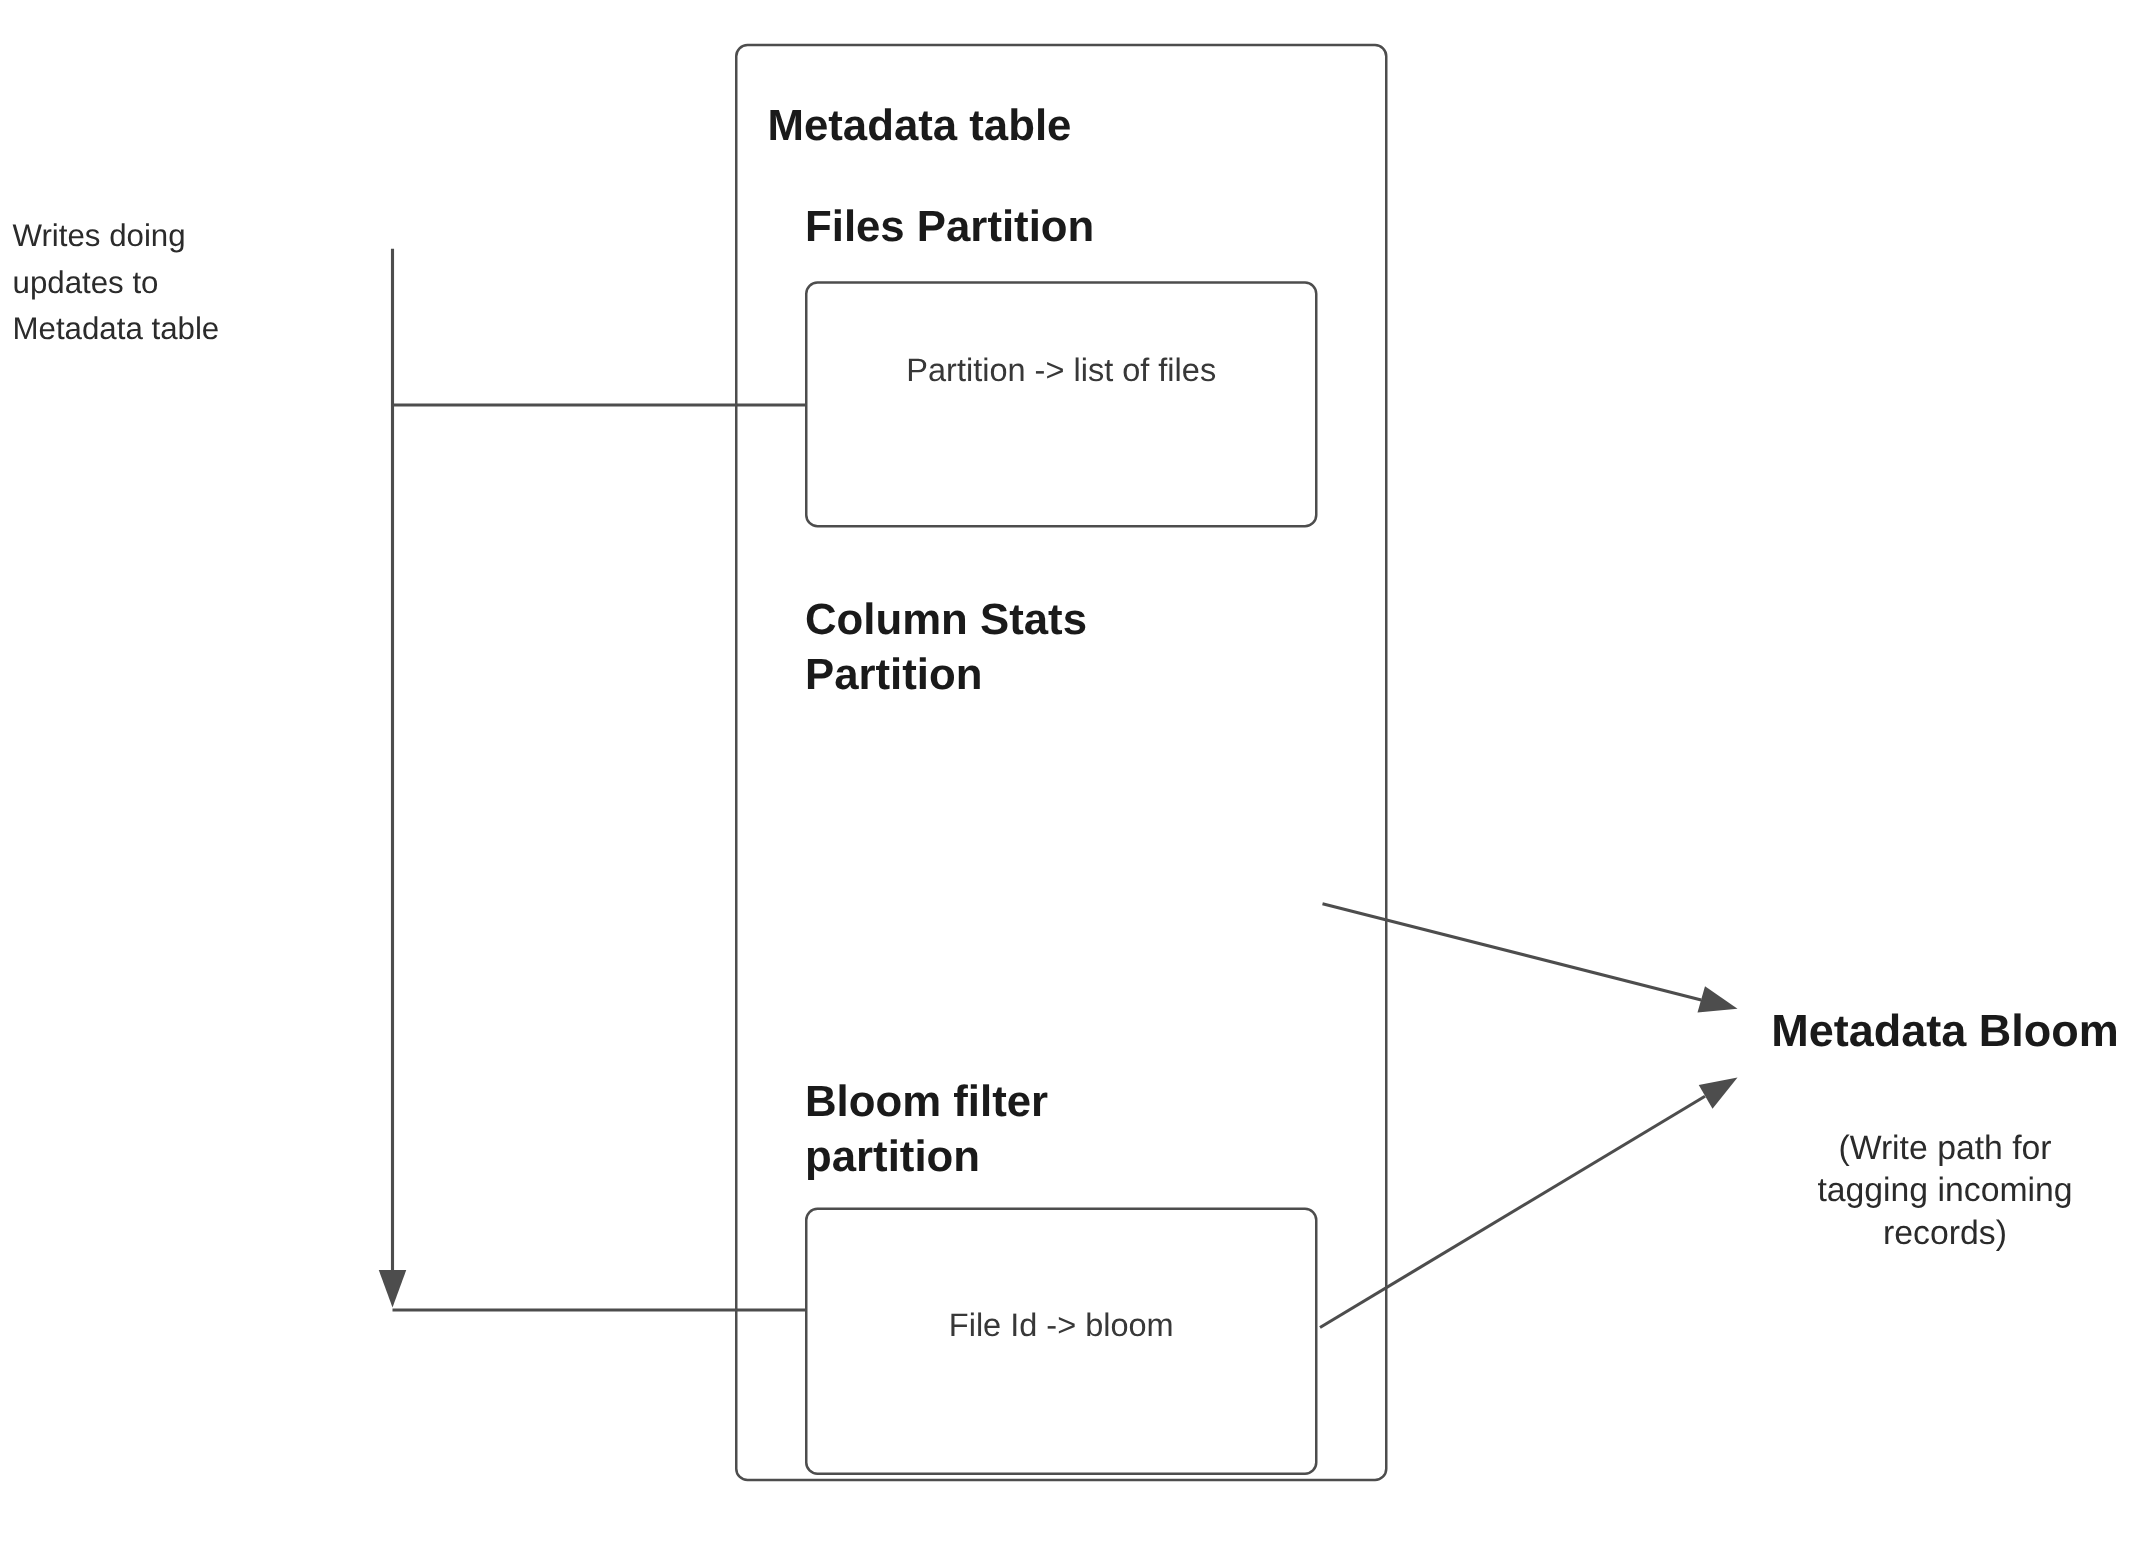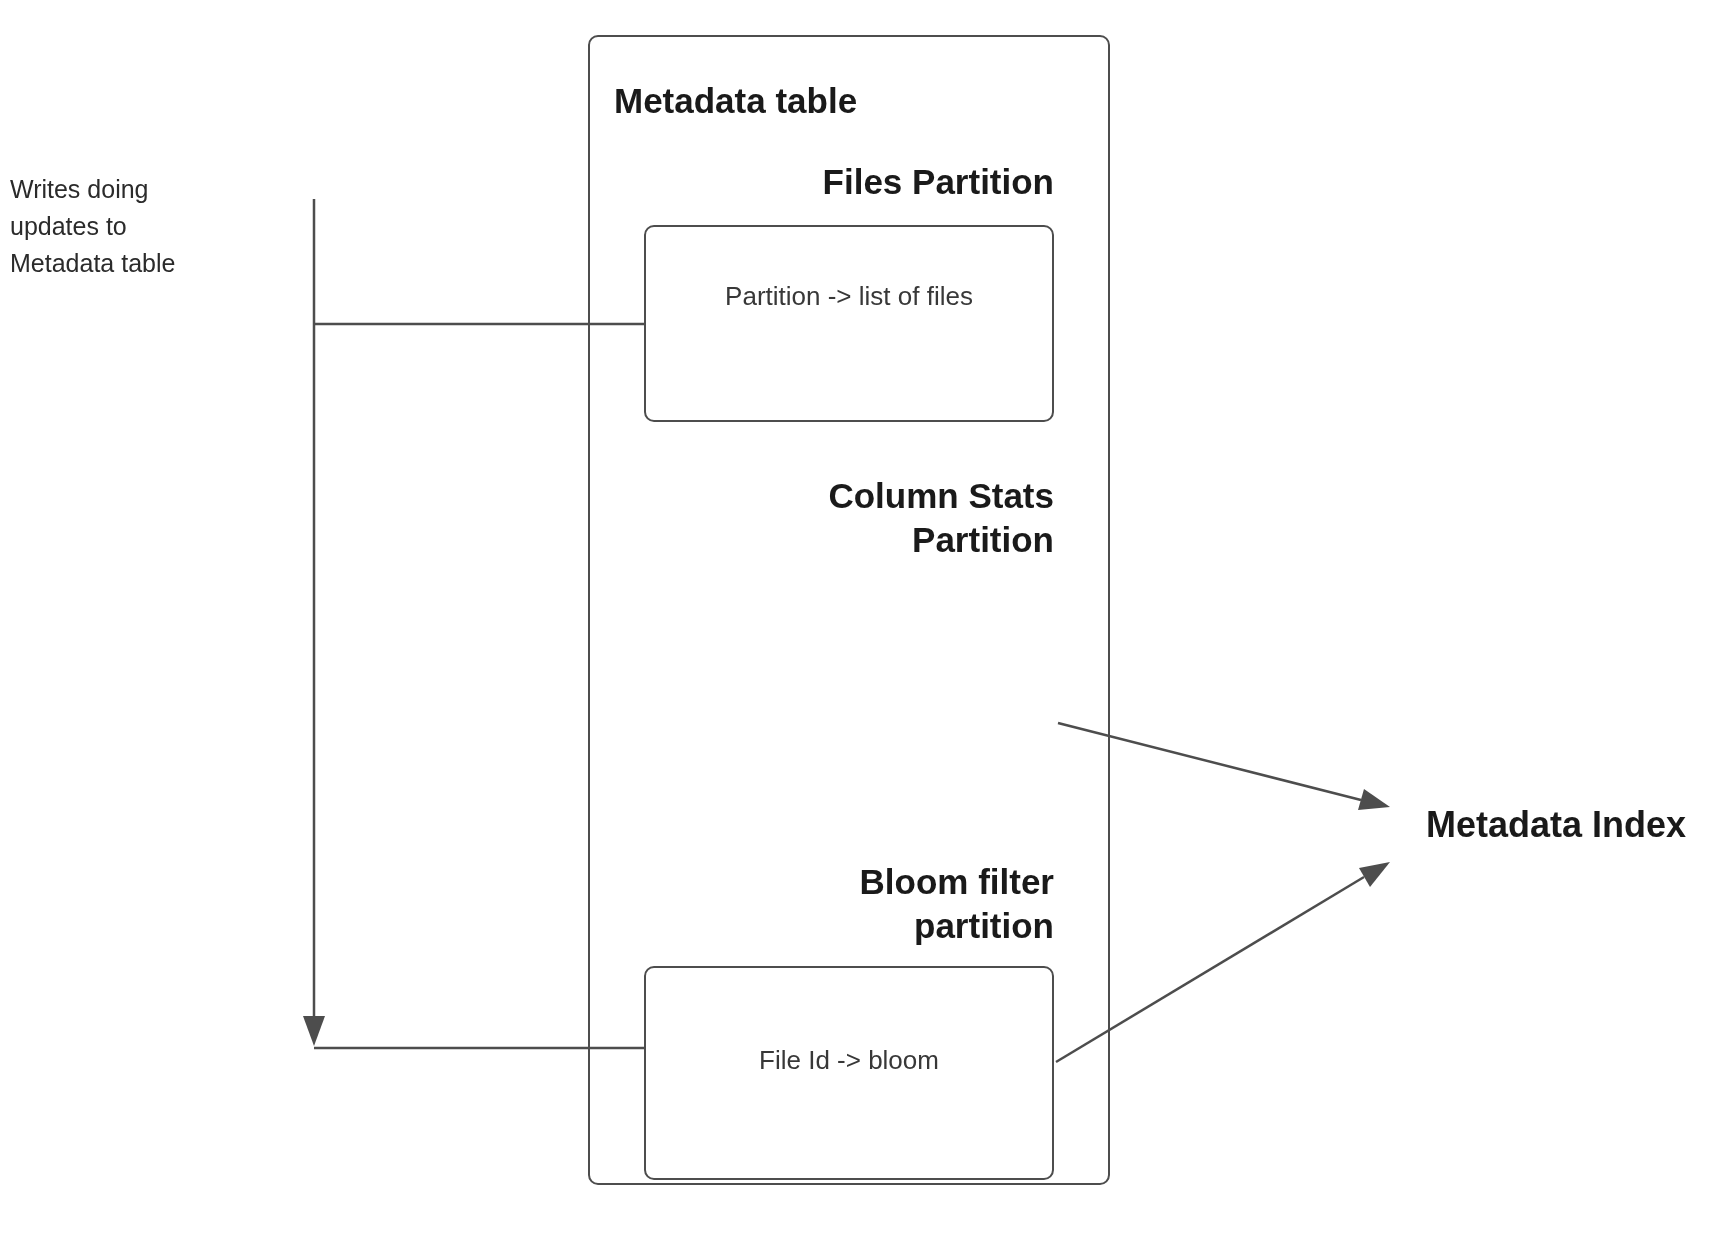--- a/index.html
+++ b/index.html
@@ -2,21 +2,21 @@
 <html><head>
 <meta charset="utf-8">
 <style>
   html,body{margin:0;padding:0;background:#ffffff;}
   .canvas{
     position:relative;width:1718px;height:1244px;background:#ffffff;overflow:hidden;
     font-family:"Liberation Sans","DejaVu Sans",sans-serif;color:#1a1a1a;
   }
   .abs{position:absolute;}
   .pre{white-space:pre-wrap;}
-  .heading{font-weight:700;font-size:35px;line-height:44px;color:#1a1a1a;text-align:right;}
+  .heading{font-weight:700;font-size:35px;line-height:44px;color:#1a1a1a;text-align:left;}
   .bodytext{font-size:26px;color:#383838;text-align:center;line-height:32px;}
   .outer-box{
     left:588px;top:35px;width:522px;height:1150px;
     border:2.5px solid #4d4d4d;border-radius:10px;box-sizing:border-box;
   }
   .table-title{left:24px;top:44px;font-weight:700;font-size:35px;color:#1a1a1a;}
   .part-box{
     border:2px solid #4d4d4d;border-radius:10px;box-sizing:border-box;
     width:410px;left:54px;background:#ffffff;
   }
@@ -76,15 +76,18 @@
 Partition</div>
 
     <div class="abs heading bloom-heading pre">Bloom filter
 partition</div>
     <div class="abs part-box bloom-box">
       <div class="abs bodytext bloom-body">File Id -&gt; bloom</div>
     </div>
 
   </div>
 
-  <div class="abs meta-index-title">Metadata Index</div>
+  <div class="abs meta-index-title">Metadata Bloom</div>
+  <div class="abs meta-index-sub pre">(Write path for
+tagging incoming
+records)</div>
 
 </div>
 
 </body></html>

